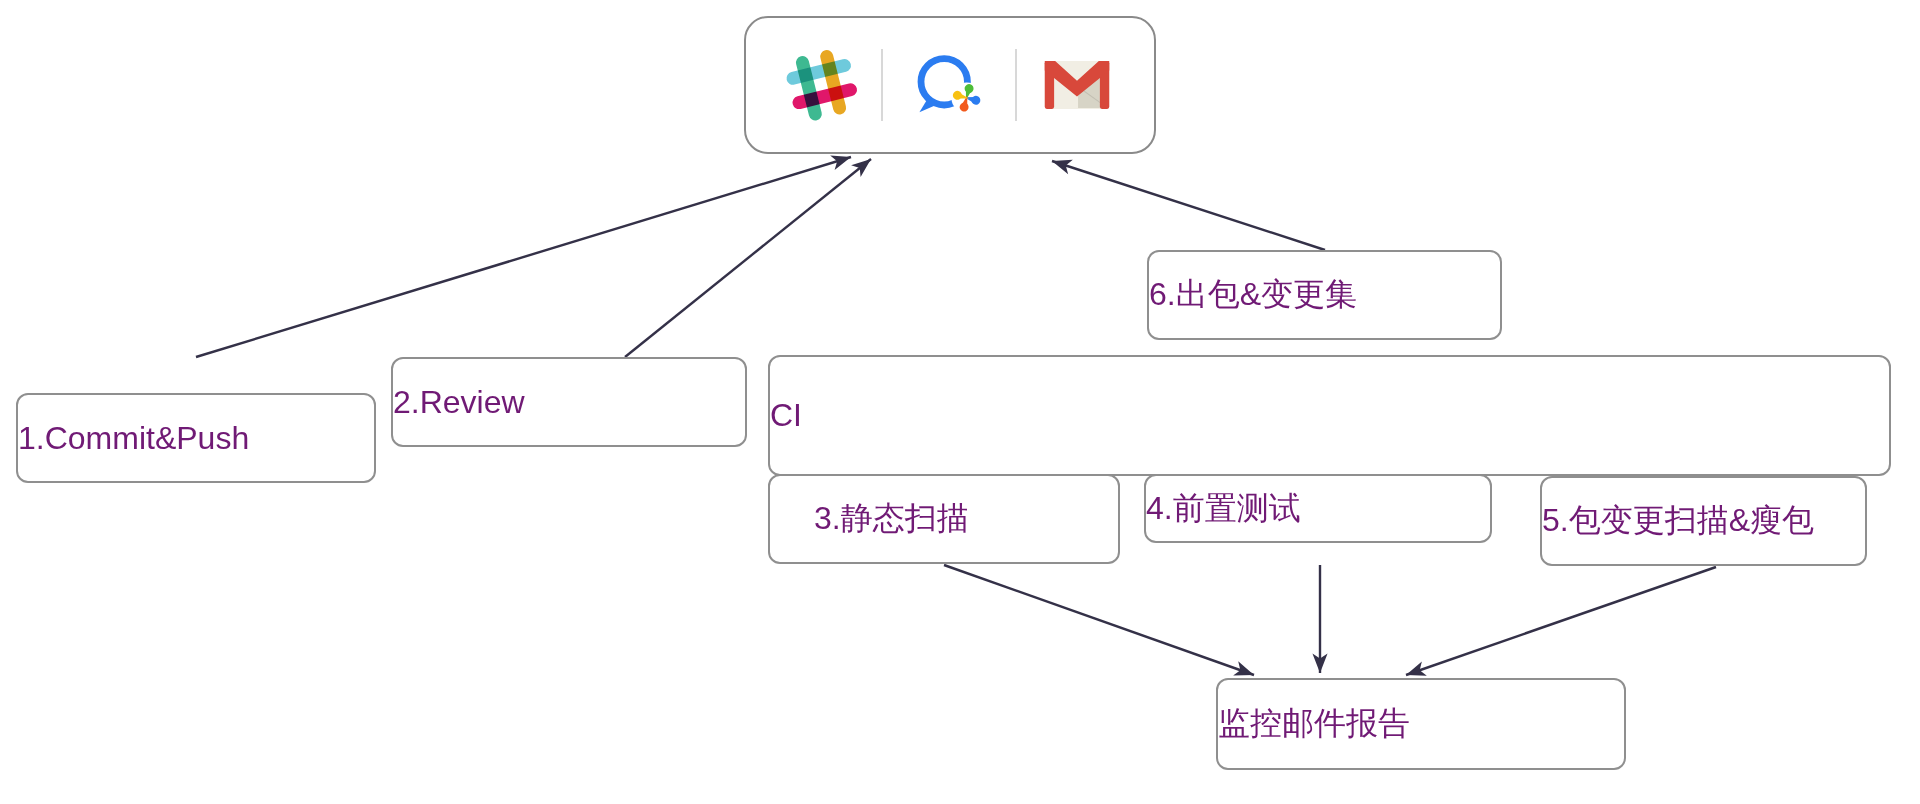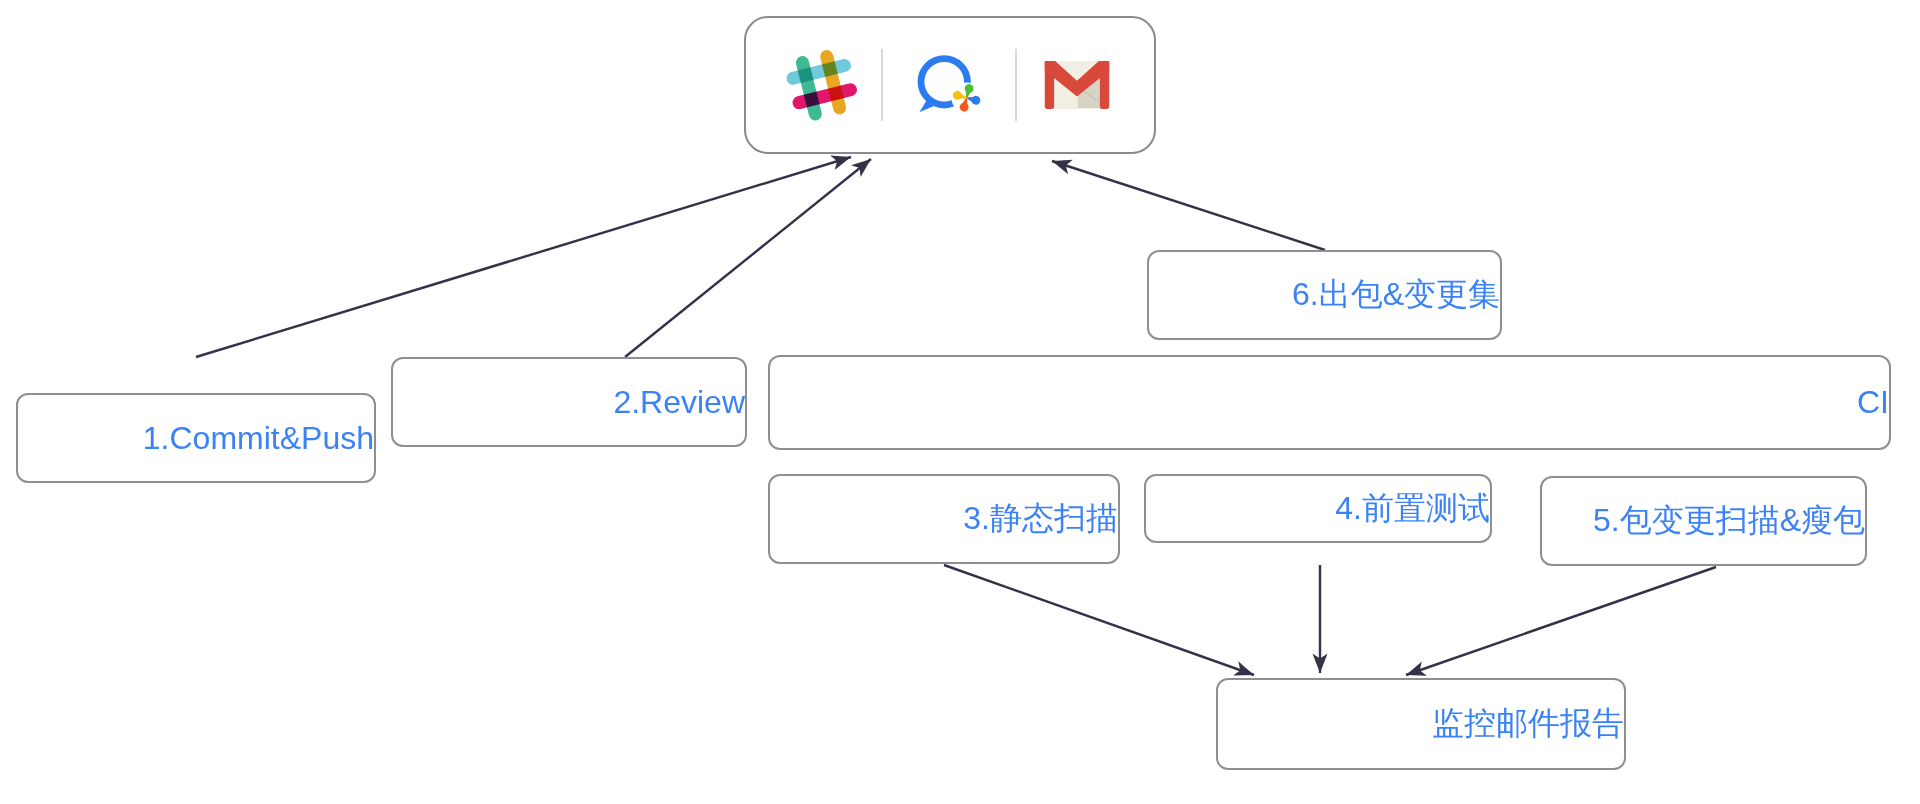--- a/index.html
+++ b/index.html
@@ -1,24 +1,24 @@
 <!DOCTYPE html>
 <html><head>
 <meta charset="utf-8">
 <style>
   html,body{margin:0;padding:0;background:#ffffff;}
   body{width:1920px;height:804px;position:relative;overflow:hidden;
        font-family:"Liberation Sans","DejaVu Sans",sans-serif;}
   .node{
     position:absolute;
-    display:flex;align-items:center;justify-content:flex-end;
+    display:flex;align-items:center;justify-content:flex-start;
     background:#ffffff;
     border:2px solid #8f8f8f;
     border-radius:12px;
-    color:#3b82f6;
+    color:#701a75;
     font-size:32px;
     box-sizing:border-box;
     white-space:nowrap;
   }
   .icons-box{
     position:absolute;left:744px;top:16px;width:412px;height:138px;
     background:#ffffff;border:2px solid #8a8a8a;border-radius:24px;
     box-sizing:border-box;
     display:flex;align-items:center;justify-content:center;gap:26px;
     isolation:isolate;
@@ -102,21 +102,21 @@
 </div>
 
 <div class="node" style="left:16px;  top:357px; width:360px; height:90px;margin-top:36px;">
   <span>1.Commit&amp;Push</span>
 </div>
 
 <div class="node" style="left:391px; top:357px; width:356px; height:90px;">
   <span>2.Review</span>
 </div>
 
-<div class="node" style="left:768px; top:355px; width:1123px; height:95px;">
+<div class="node" style="left:768px; top:355px; width:1123px; height:121px;">
   <span>CI</span>
 </div>
 
 <div class="node" style="left:1147px; top:250px; width:355px; height:90px;">
   <span>6.出包&amp;变更集</span>
 </div>
 
 <div class="node" style="left:768px; top:474px; width:352px; height:90px;padding-left:44px;">
   <span>3.静态扫描</span>
 </div>

